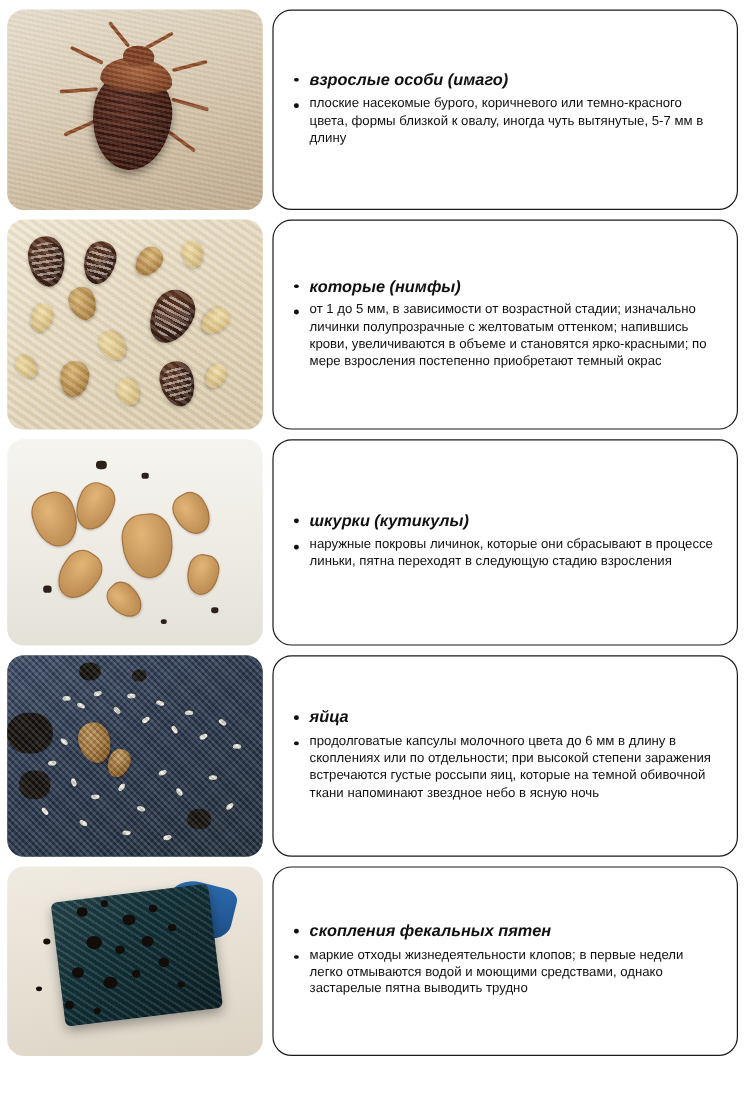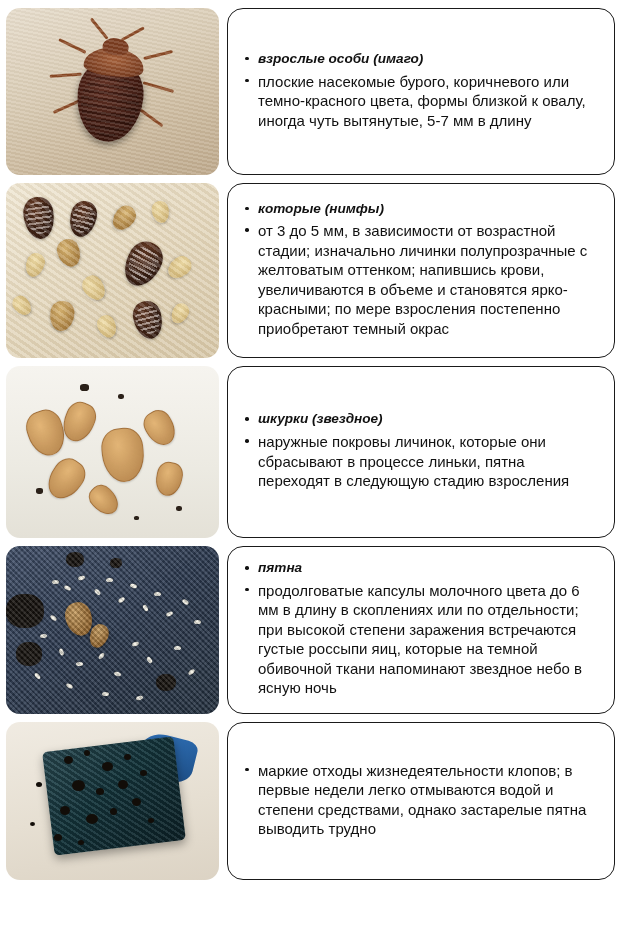--- a/index.html
+++ b/index.html
@@ -53,21 +53,21 @@
     justify-content: center;
   }
   ul.bullets {
     list-style: none;
     margin: 0;
     padding: 0;
   }
   ul.bullets li {
     position: relative;
     padding-left: 16px;
-    font-size: 15px;
+    font-size: 11px;
     line-height: 1.30;
     color: #111;
     margin-bottom: 1px;
   }
   ul.bullets li:before {
     content: "";
     position: absolute;
     left: 3px;
     top: 7px;
     width: 3.5px;
@@ -260,21 +260,21 @@
         <div class="n nm" style="left:44px;top:118px;width:24px;height:30px;transform:rotate(8deg);"></div>
         <div class="n nl" style="left:92px;top:132px;width:18px;height:23px;transform:rotate(-24deg);"></div>
         <div class="n nd nstripe" style="left:128px;top:118px;width:28px;height:38px;transform:rotate(-14deg);"></div>
         <div class="n nl" style="left:166px;top:120px;width:16px;height:21px;transform:rotate(30deg);"></div>
         <div class="n nl" style="left:8px;top:112px;width:16px;height:21px;transform:rotate(-40deg);"></div>
       </div>
     </div>
     <div class="card">
       <ul class="bullets">
         <li class="head">которые (нимфы)</li>
-        <li>от 3 до 5 мм, в зависимости от возрастной стадии; изначально личинки полупрозрачные с желтоватым оттенком; напившись крови, увеличиваются в объеме и становятся ярко-красными; по мере взросления постепенно приобретают темный окрас</li>
+        <li>от 1 до 5 мм, в зависимости от возрастной стадии; изначально личинки полупрозрачные с желтоватым оттенком; напившись крови, увеличиваются в объеме и становятся ярко-красными; по мере взросления постепенно приобретают темный окрас</li>
       </ul>
     </div>
   </div>
 
   <div class="row r3">
     <div class="photo ph3">
       <div class="inner">
         <div class="sk" style="left:22px;top:44px;width:34px;height:44px;transform:rotate(-18deg);"></div>
         <div class="sk" style="left:58px;top:36px;width:28px;height:38px;transform:rotate(22deg);"></div>
         <div class="sk" style="left:96px;top:62px;width:40px;height:52px;transform:rotate(-6deg);"></div>
@@ -284,21 +284,21 @@
         <div class="sk" style="left:86px;top:118px;width:22px;height:30px;transform:rotate(-44deg);"></div>
         <div class="dk" style="left:74px;top:18px;width:9px;height:7px;"></div>
         <div class="dk" style="left:112px;top:28px;width:6px;height:5px;"></div>
         <div class="dk" style="left:30px;top:122px;width:7px;height:6px;"></div>
         <div class="dk" style="left:170px;top:140px;width:6px;height:5px;"></div>
         <div class="dk" style="left:128px;top:150px;width:5px;height:4px;"></div>
       </div>
     </div>
     <div class="card">
       <ul class="bullets">
-        <li class="head">шкурки (звездное)</li>
+        <li class="head">шкурки (кутикулы)</li>
         <li>наружные покровы личинок, которые они сбрасывают в процессе линьки, пятна переходят в следующую стадию взросления</li>
       </ul>
     </div>
   </div>
 
   <div class="row r4">
     <div class="photo ph4">
       <div class="inner">
         <div class="blob" style="left:0px;top:48px;width:38px;height:34px;"></div>
         <div class="blob" style="left:10px;top:96px;width:26px;height:24px;"></div>
@@ -330,21 +330,21 @@
         <div class="egg" style="left:168px;top:100px;"></div>
         <div class="egg" style="left:182px;top:124px;transform:rotate(-40deg);"></div>
         <div class="egg" style="left:60px;top:138px;transform:rotate(30deg);"></div>
         <div class="egg" style="left:96px;top:146px;"></div>
         <div class="egg" style="left:130px;top:150px;transform:rotate(-15deg);"></div>
         <div class="egg" style="left:28px;top:128px;transform:rotate(50deg);"></div>
       </div>
     </div>
     <div class="card">
       <ul class="bullets">
-        <li class="head">пятна</li>
+        <li class="head">яйца</li>
         <li>продолговатые капсулы молочного цвета до 6 мм в длину в скоплениях или по отдельности; при высокой степени заражения встречаются густые россыпи яиц, которые на темной обивочной ткани напоминают звездное небо в ясную ночь</li>
       </ul>
     </div>
   </div>
 
   <div class="row r5">
     <div class="photo ph5">
       <div class="inner">
         <div class="glove"></div>
         <div class="mat"></div>
@@ -362,18 +362,19 @@
         <div class="spot" style="left:126px;top:76px;width:9px;height:8px;"></div>
         <div class="spot" style="left:142px;top:96px;width:6px;height:5px;"></div>
         <div class="spot" style="left:48px;top:112px;width:8px;height:7px;"></div>
         <div class="spot" style="left:72px;top:118px;width:6px;height:5px;"></div>
         <div class="spot" style="left:30px;top:60px;width:6px;height:5px;"></div>
         <div class="spot" style="left:24px;top:100px;width:5px;height:4px;"></div>
       </div>
     </div>
     <div class="card">
       <ul class="bullets">
-        <li>маркие отходы жизнедеятельности клопов; в первые недели легко отмываются водой и степени средствами, однако застарелые пятна выводить трудно</li>
+        <li class="head">скопления фекальных пятен</li>
+        <li>маркие отходы жизнедеятельности клопов; в первые недели легко отмываются водой и моющими средствами, однако застарелые пятна выводить трудно</li>
       </ul>
     </div>
   </div>
 
 </div>
 
 </body></html>

